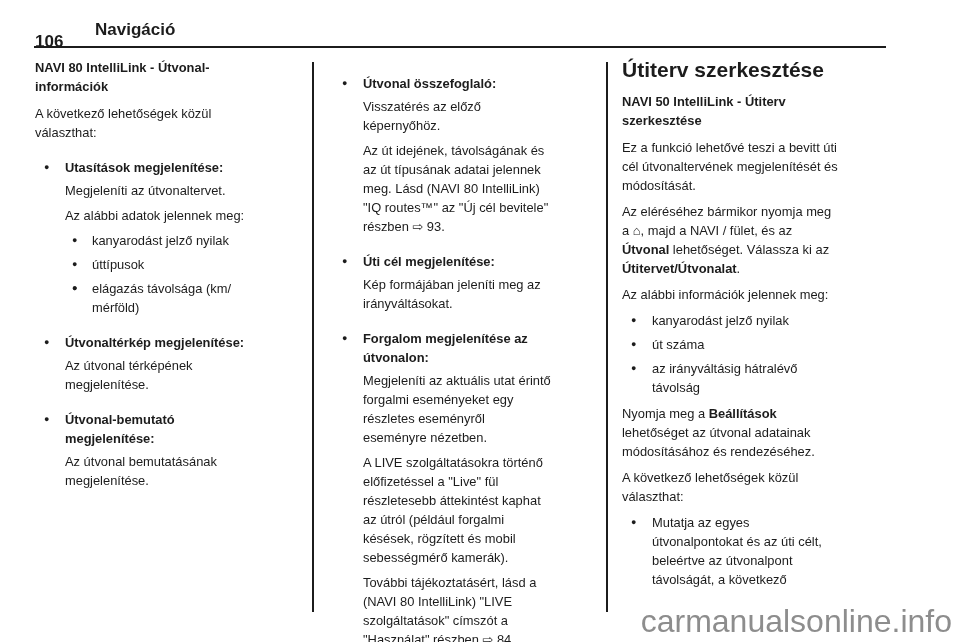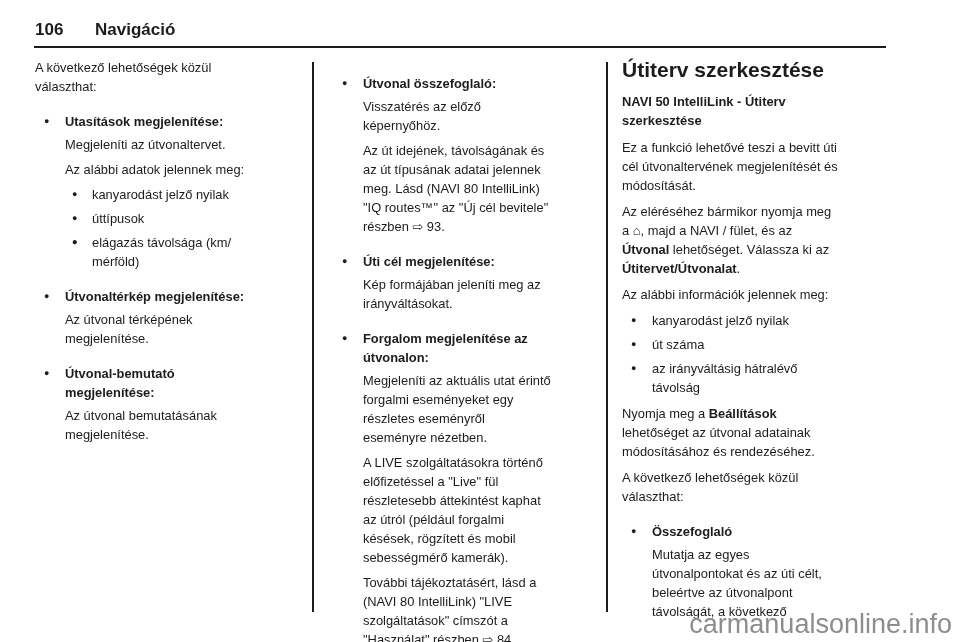--- a/index.html
+++ b/index.html
@@ -2,21 +2,21 @@
 <html><head>
 <meta charset="utf-8">
 <style>
   html,body{margin:0;padding:0;background:#e8e8e8;}
   .page{
     position:relative;width:960px;height:642px;background:#ffffff;
     font-family:"Liberation Sans","DejaVu Sans",sans-serif;color:#1c1c1c;
     overflow:hidden;margin:0 auto;
   }
   
-  .hdr-num{position:absolute;left:35px;top:20px;font-size:17px;font-weight:bold;}
+  .hdr-num{position:absolute;left:35px;top:32px;font-size:17px;font-weight:bold;}
   .hdr-title{position:absolute;left:95px;top:20px;font-size:17px;font-weight:bold;}
   .hdr-rule{position:absolute;left:34px;top:46px;width:852px;height:2px;background:#1c1c1c;}
   
   .sep{position:absolute;top:62px;height:550px;width:2px;background:#1c1c1c;}
   .sep-1{left:312px;}
   .sep-2{left:606px;}
   
   .col{position:absolute;top:58px;font-size:12.9px;line-height:19px;}
   .col-1{left:35px;width:272px;}
   .col-2{left:333px;width:268px;}
@@ -27,38 +27,39 @@
   
   .bullet{position:relative;padding-left:30px;margin:0 0 6px 0;}
   .bullet2{position:relative;padding-left:57px;margin:0 0 5px 0;}
   .dot{position:absolute;left:9px;top:0;font-size:9px;line-height:19px;}
   .bullet2 .dot{left:37px;}
   .btitle{font-weight:bold;margin:16px 0 4px 0;}
   .bdesc{margin:0 0 6px 0;}
   .bdesc:last-child{margin-bottom:0;}
   
   .watermark{
-    position:absolute;right:8px;bottom:2px;font-size:27px;color:#8d8d8d;
+    position:absolute;right:8px;bottom:2px;font-size:32px;color:#8d8d8d;
     font-family:"Liberation Sans","DejaVu Sans",sans-serif;letter-spacing:0px;
   }
   b{font-weight:bold;}
 </style>
 </head>
 <body>
 
 <div class="page">
 
   <div class="hdr-num">106</div>
   <div class="hdr-title">Navigáció</div>
   <div class="hdr-rule"></div>
 
   <div class="sep sep-1"></div>
   <div class="sep sep-2"></div>
 
   <div class="col col-1">
+    <div class="h-bold">NAVI 80 IntelliLink - Útvonal-<br>információk</div>
     <div class="blk">A következő lehetőségek közül<br>választhat:</div>
 
     <div class="bullet">
       <span class="dot">●</span>
       <div class="btitle">Utasítások megjelenítése:</div>
       <div class="bdesc">Megjeleníti az útvonaltervet.</div>
       <div class="bdesc">Az alábbi adatok jelennek meg:</div>
     </div>
 
     <div class="bullet2">
@@ -131,20 +132,19 @@
     <div class="bullet2" style="padding-left:30px;margin-bottom:7px;">
       <span class="dot" style="left:9px;">●</span>
       <div>az irányváltásig hátralévő<br>távolság</div>
     </div>
 
     <div class="blk">Nyomja meg a <b>Beállítások</b><br>lehetőséget az útvonal adatainak<br>módosításához és rendezéséhez.</div>
     <div class="blk">A következő lehetőségek közül<br>választhat:</div>
 
     <div class="bullet">
       <span class="dot">●</span>
-      <div class="btitle">Összefoglaló</div>
       <div class="bdesc">Mutatja az egyes<br>útvonalpontokat és az úti célt,<br>beleértve az útvonalpont<br>távolságát, a következő</div>
     </div>
   </div>
 
   <div class="watermark">carmanualsonline.info</div>
 
 </div>
 
 </body></html>

